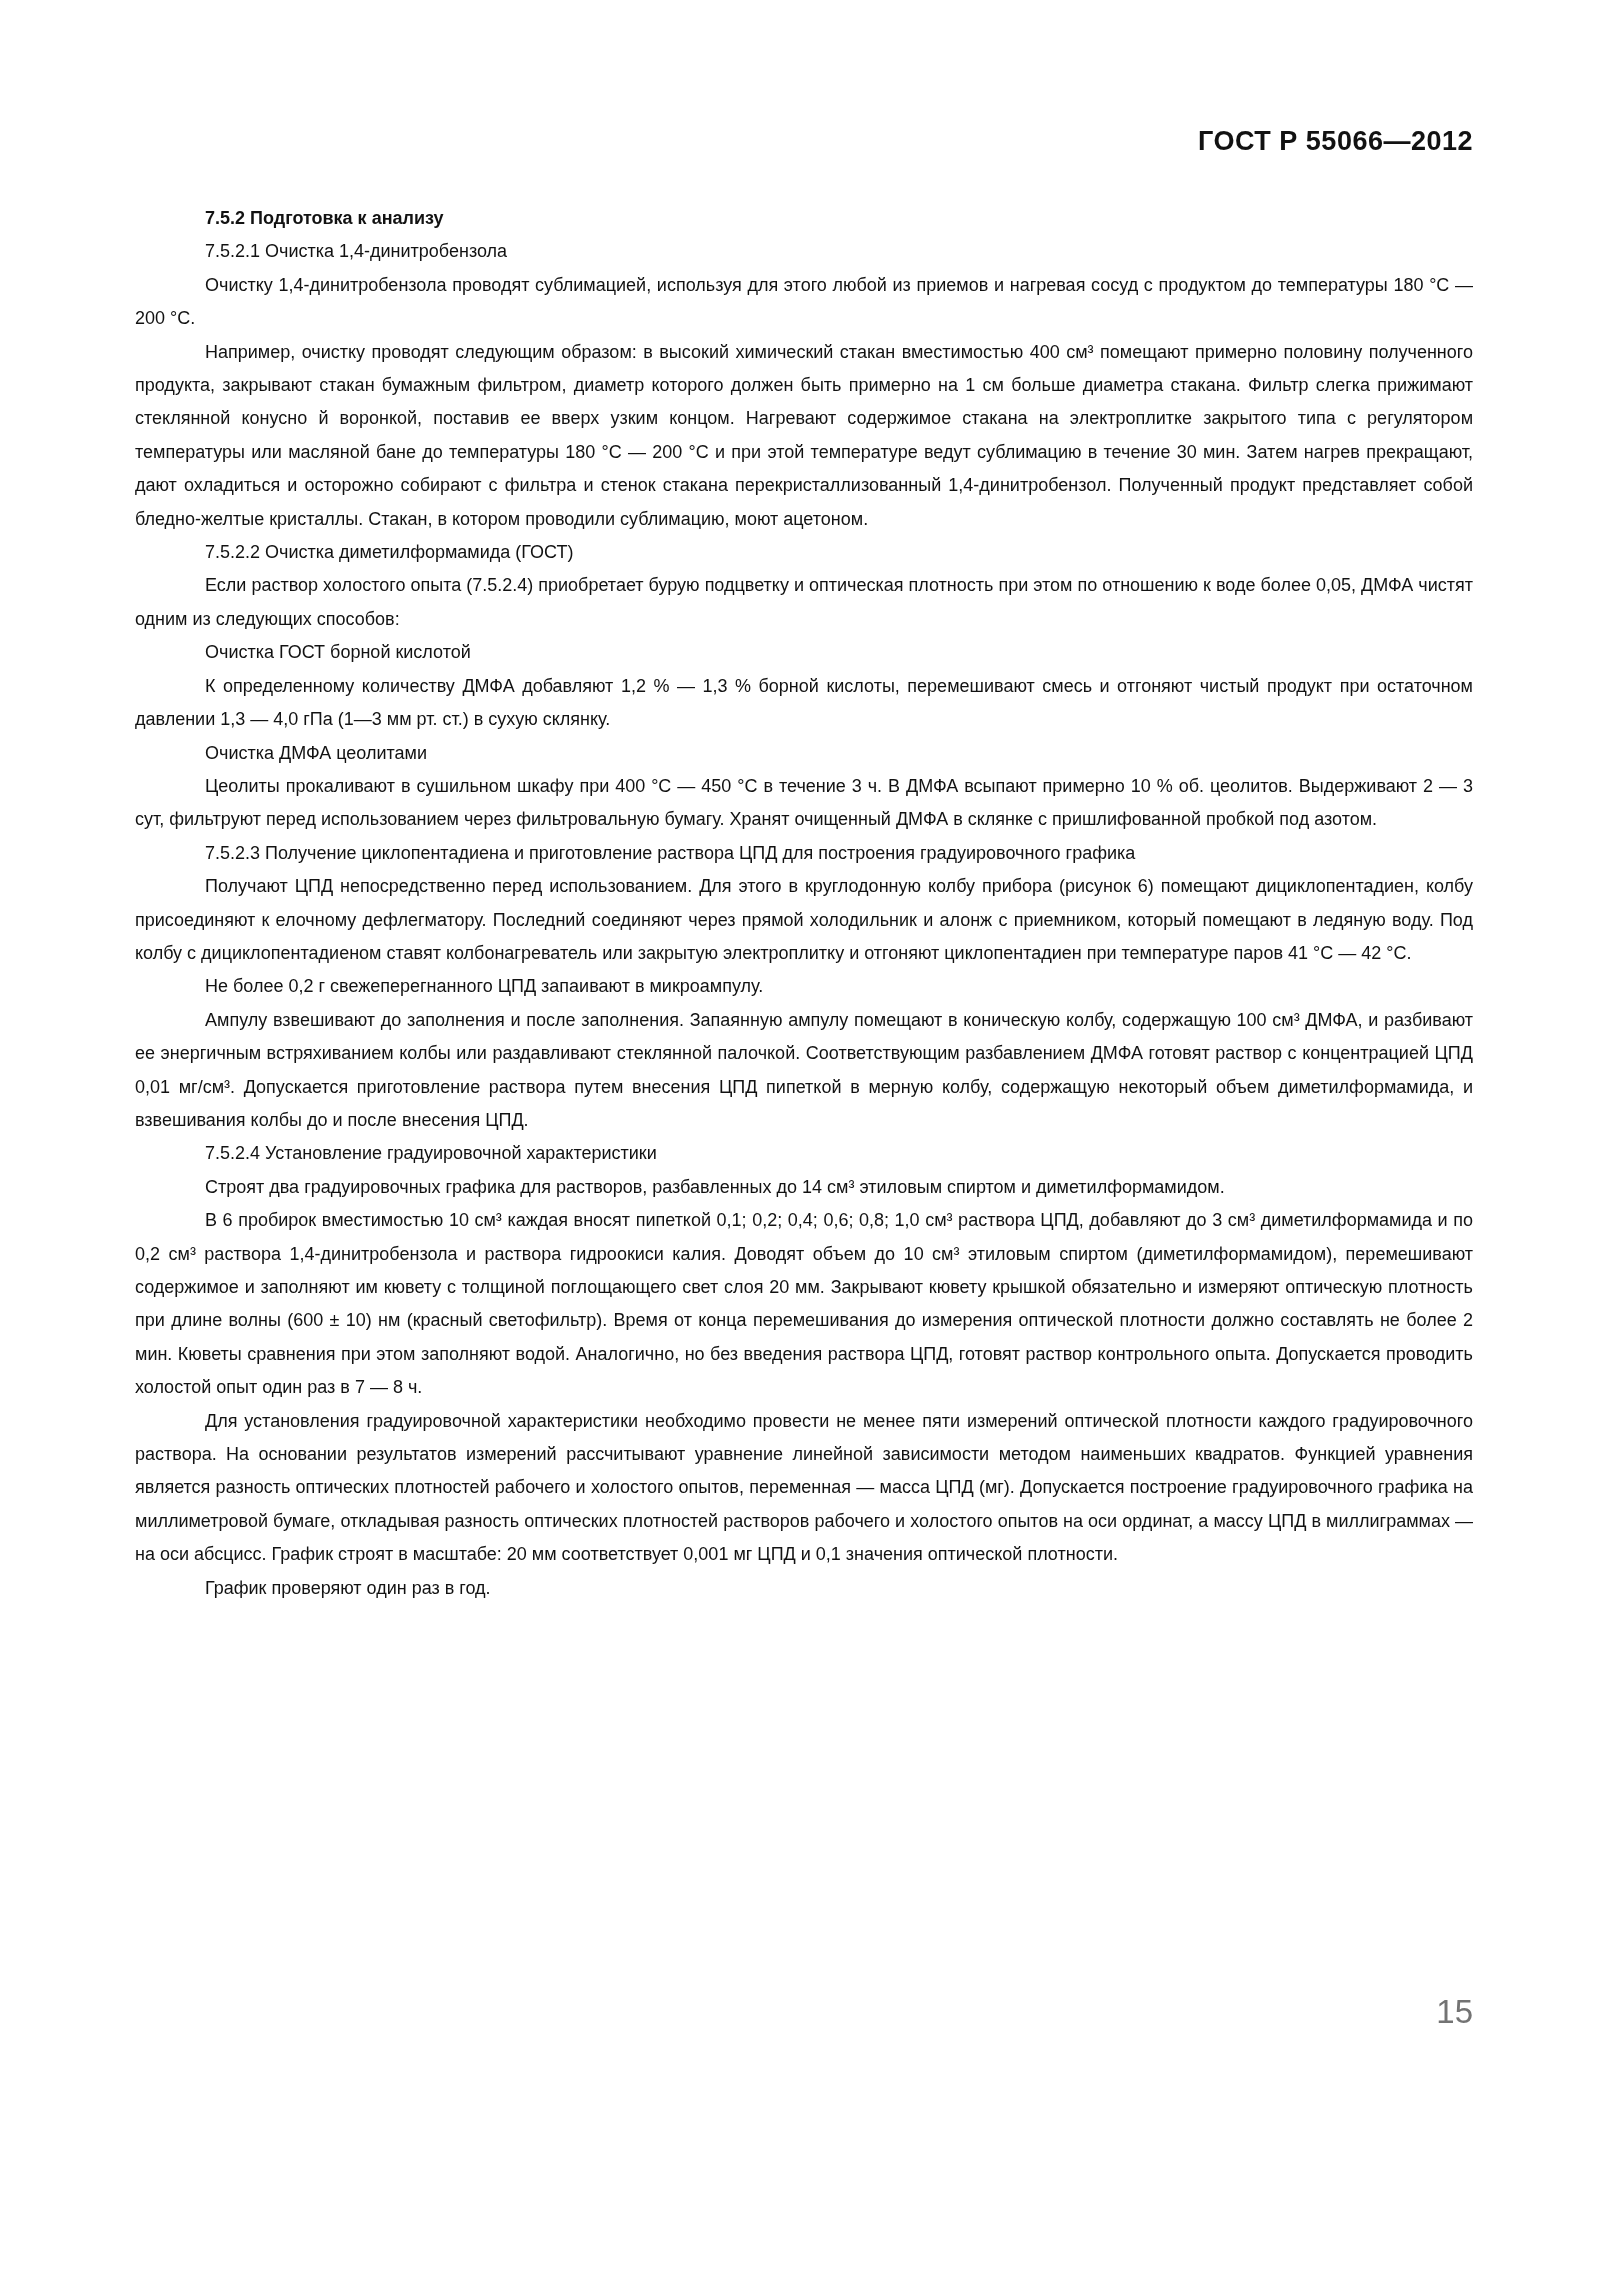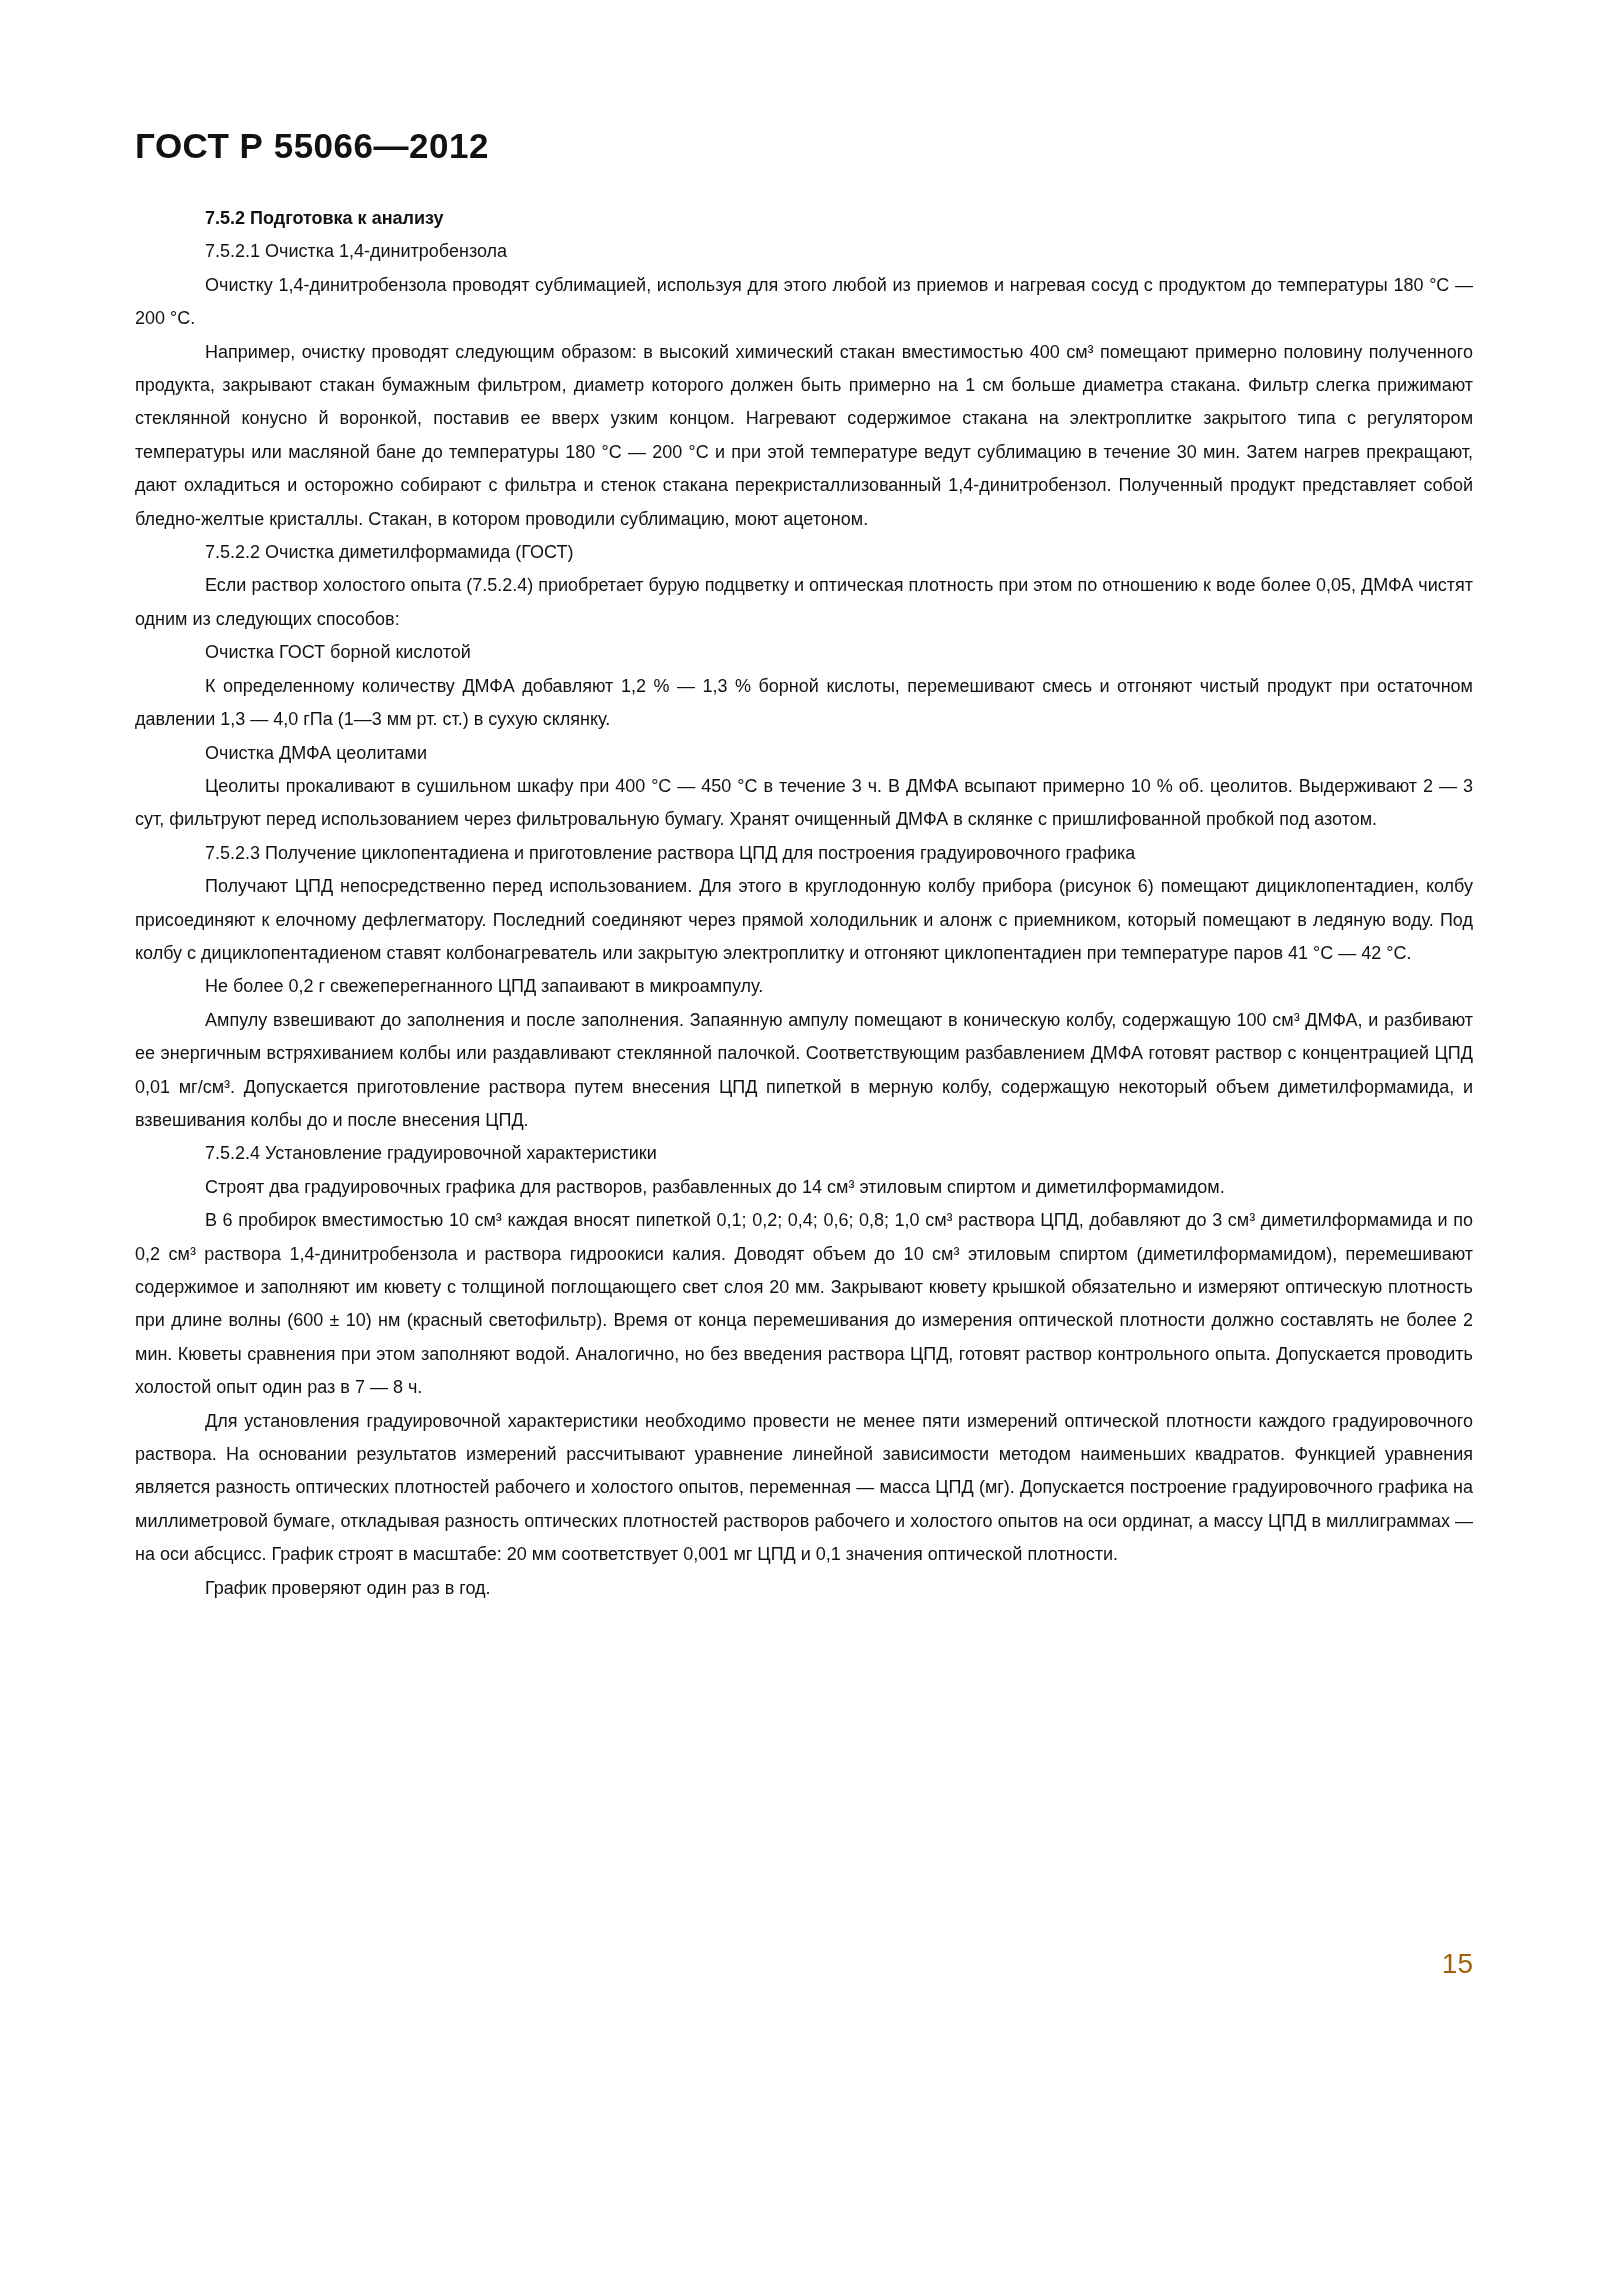--- a/index.html
+++ b/index.html
@@ -14,22 +14,23 @@
     background: #ffffff;
     font-family: "Liberation Sans", sans-serif;
     color: #121212;
     overflow: hidden;
   }
   .doc-header {
     position: absolute;
     top: 126px;
     left: 135px;
     width: 1338px;
+    text-align: right;
     font-weight: bold;
-    font-size: 35px;
+    font-size: 27px;
     letter-spacing: 0.5px;
     white-space: nowrap;
   }
   .content {
     position: absolute;
     top: 202px;
     left: 135px;
     width: 1338px;
     font-size: 18px;
     line-height: 33.4px;
@@ -38,24 +39,24 @@
   .content p {
     margin: 0;
     padding: 0;
     text-indent: 70px;
   }
   .content p.bold {
     font-weight: bold;
   }
   .page-number {
     position: absolute;
-    top: 1948px;
+    top: 1993px;
     right: 141px;
-    font-size: 28px;
-    color: #a16207;
+    font-size: 33px;
+    color: #737373;
   }
 </style>
 </head>
 <body>
 
 <div class="page">
 
   <div class="doc-header">ГОСТ Р 55066—2012</div>
 
   <div class="content">

